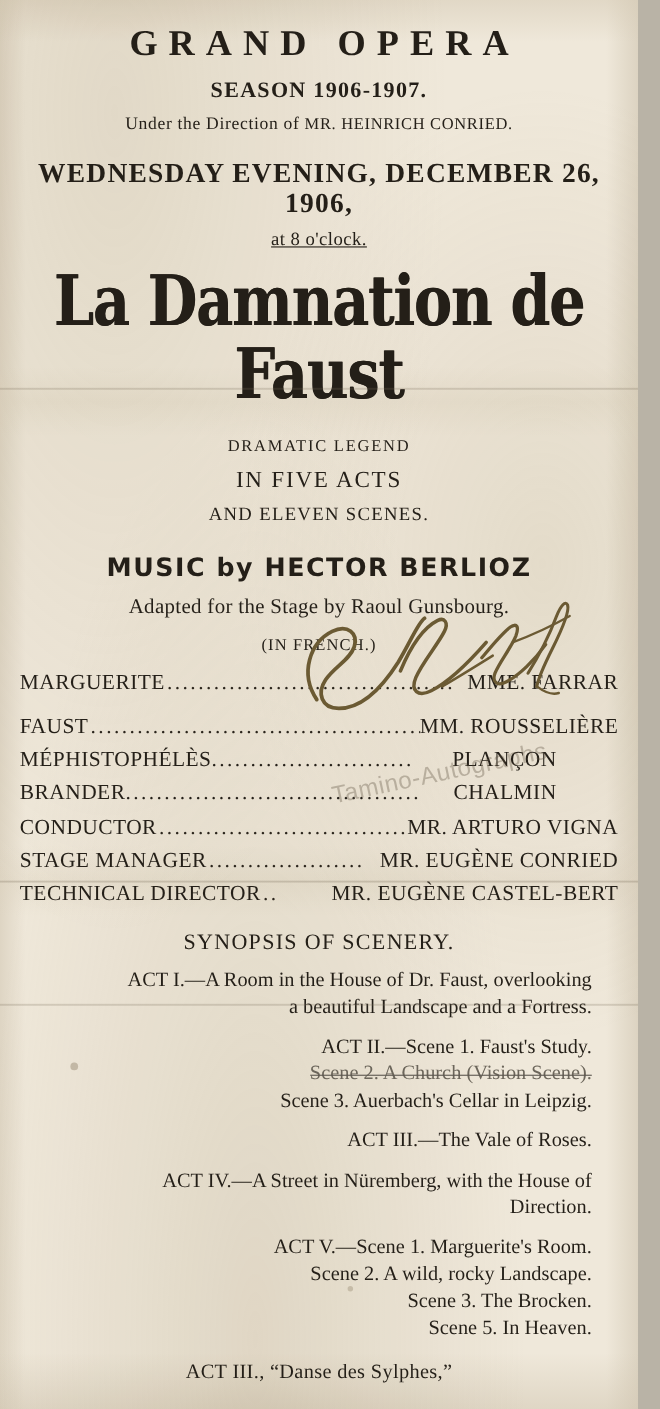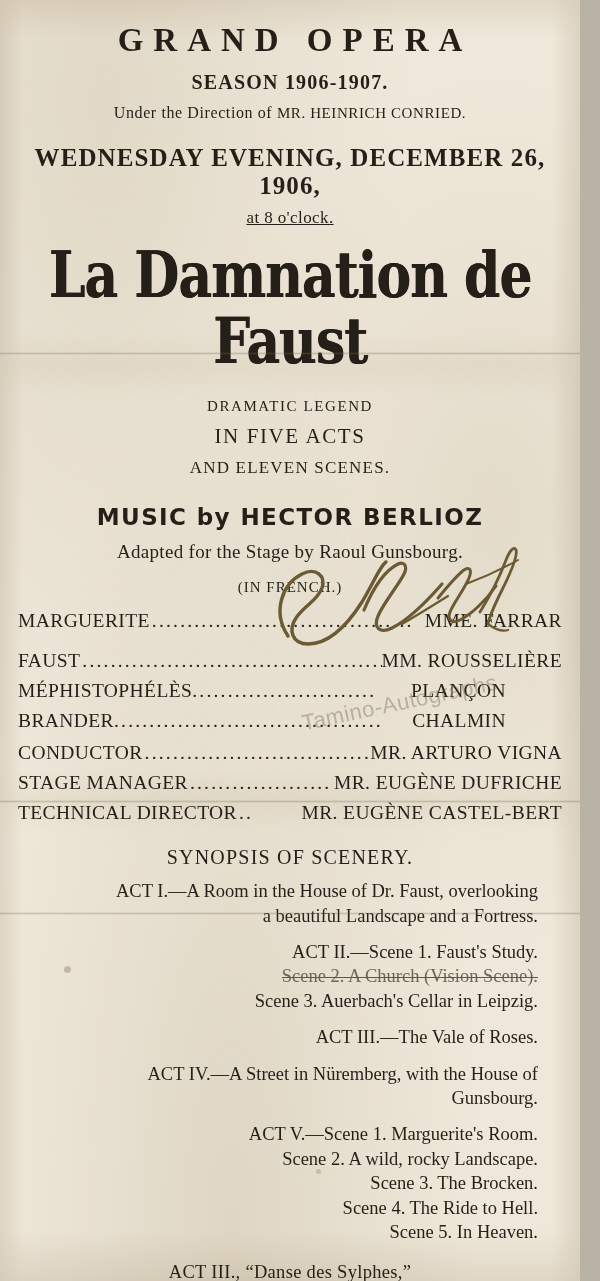--- a/index.html
+++ b/index.html
@@ -293,21 +293,21 @@
 
     <div class="staff">
       <div class="cast-row">
         <span class="role">CONDUCTOR</span>
         <span class="dots">....................................</span>
         <span class="name">MR. ARTURO VIGNA</span>
       </div>
       <div class="cast-row">
         <span class="role">STAGE MANAGER</span>
         <span class="dots">....................</span>
-        <span class="name">MR. EUGÈNE DUFRICHE</span>
+        <span class="name">MR. EUGÈNE CONRIED</span>
       </div>
       <div class="cast-row">
         <span class="role">TECHNICAL DIRECTOR</span>
         <span class="dots">..</span>
         <span class="name">MR. EUGÈNE CASTEL-BERT</span>
       </div>
     </div>
 
     <div class="synopsis-title">SYNOPSIS OF SCENERY.</div>
 
@@ -333,30 +333,29 @@
       <div class="act-block">
         <div class="act-line">
           <span>ACT III.—</span><span>The Vale of Roses.</span>
         </div>
       </div>
 
       <div class="act-block">
         <div class="act-line">
           <span>ACT IV.—</span><span>A Street in Nüremberg, with the House of</span>
         </div>
-        <div class="act-cont">Gunsbourg.</div>
+        <div class="act-cont">Direction.</div>
       </div>
 
       <div class="act-block">
         <div class="act-line">
           <span>ACT V.—</span><span>Scene 1.  Marguerite's Room.</span>
         </div>
         <div class="scene-line">Scene 2.  A wild, rocky Landscape.</div>
         <div class="scene-line">Scene 3.  The  Brocken.</div>
-        <div class="scene-line">Scene 4.  The Ride to Hell.</div>
         <div class="scene-line">Scene 5.  In Heaven.</div>
       </div>
     </div>
 
     <div class="ballet">
       <div>ACT III., “Danse des Sylphes,”</div>
 
     </div>
 
   </div>

